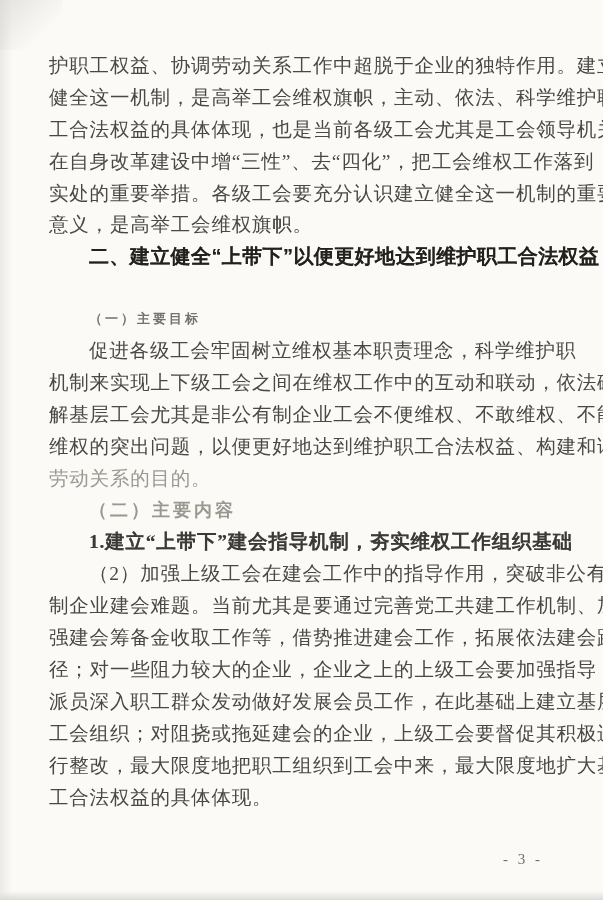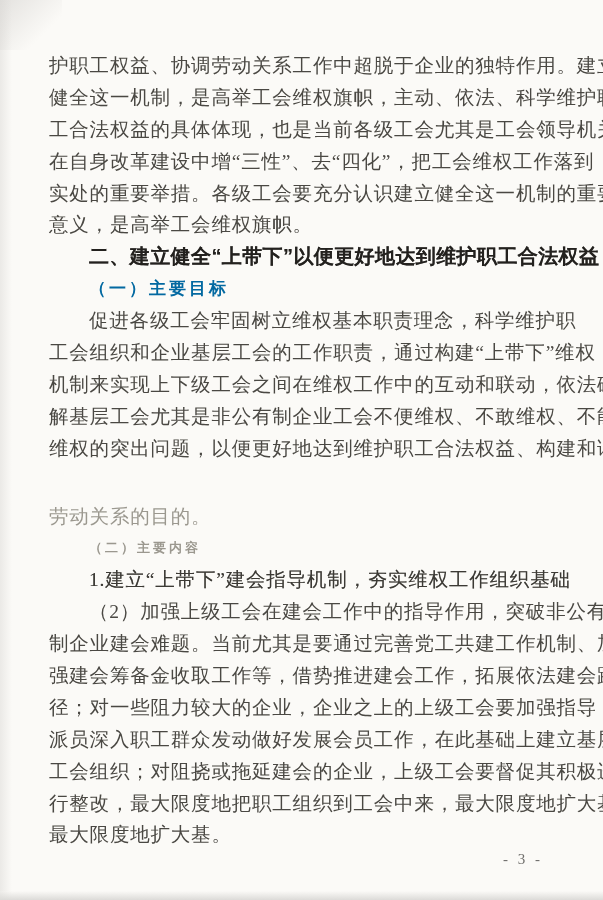--- a/index.html
+++ b/index.html
@@ -53,47 +53,47 @@
     font-family: "Liberation Serif", "DejaVu Serif", serif;
     font-size: 19.5px;
     letter-spacing: 0.8px;
     color: var(--body-text, #4a4843);
   }
   .body-light {
     font-family: "Liberation Serif", "DejaVu Serif", serif;
     font-size: 19.5px;
     letter-spacing: 0.8px;
     color: var(--faded-text, #9b988f);
-    margin-top: 36px;
   }
   .heading-bold {
     font-family: "Liberation Sans", "DejaVu Sans", sans-serif;
     font-weight: 700;
     font-size: 20px;
     letter-spacing: 0.4px;
     color: var(--heading-text, #23211e);
     text-shadow: 0 0 0.5px rgba(20,20,20,0.6);
   }
   .heading-kai {
     font-family: "Liberation Serif", "DejaVu Serif", serif;
     font-weight: 600;
-    font-size: 17px;
+    font-size: 13px;
     letter-spacing: 3px;
-    color: #0369a1;
+    color: #737373;
+    margin-top: 30px;
   }
   .heading-kai-light {
     font-family: "Liberation Serif", "DejaVu Serif", serif;
     font-weight: 600;
-    font-size: 13px;
+    font-size: 18px;
     letter-spacing: 3px;
     color: var(--faded-text, #9b988f);
   }
   .heading-semibold {
     font-family: "Liberation Serif", "DejaVu Serif", serif;
-    font-weight: 400;
+    font-weight: 700;
     font-size: 19.5px;
     letter-spacing: 0.8px;
     color: #3c3a35;
     text-shadow: 0 0 0.4px rgba(50,48,44,0.5);
   }
   .page-number {
     position: absolute;
     left: 503px;
     top: 851px;
     font-family: "Liberation Serif", "DejaVu Serif", serif;
@@ -111,31 +111,30 @@
   <div class="content">
       <div class="line body">护职工权益、协调劳动关系工作中超脱于企业的独特作用。建立</div>
       <div class="line body">健全这一机制，是高举工会维权旗帜，主动、依法、科学维护职</div>
       <div class="line body">工合法权益的具体体现，也是当前各级工会尤其是工会领导机关</div>
       <div class="line body">在自身改革建设中增“三性”、去“四化”，把工会维权工作落到</div>
       <div class="line body">实处的重要举措。各级工会要充分认识建立健全这一机制的重要</div>
       <div class="line body">意义，是高举工会维权旗帜。</div>
       <div class="line heading-bold indent">二、建立健全“上带下”以便更好地达到维护职工合法权益</div>
       <div class="line heading-kai indent">（一）主要目标</div>
       <div class="line body indent">促进各级工会牢固树立维权基本职责理念，科学维护职</div>
-      <div class="line body">工会组织和企业基层工会的工作职责，通过构建“上带下”维权</div>
       <div class="line body">机制来实现上下级工会之间在维权工作中的互动和联动，依法破</div>
       <div class="line body">解基层工会尤其是非公有制企业工会不便维权、不敢维权、不能</div>
       <div class="line body">维权的突出问题，以便更好地达到维护职工合法权益、构建和谐</div>
       <div class="line body-light">劳动关系的目的。</div>
       <div class="line heading-kai-light indent">（二）主要内容</div>
       <div class="line heading-semibold indent">1.建立“上带下”建会指导机制，夯实维权工作组织基础</div>
       <div class="line body indent">（2）加强上级工会在建会工作中的指导作用，突破非公有</div>
       <div class="line body">制企业建会难题。当前尤其是要通过完善党工共建工作机制、加</div>
       <div class="line body">强建会筹备金收取工作等，借势推进建会工作，拓展依法建会路</div>
       <div class="line body">径；对一些阻力较大的企业，企业之上的上级工会要加强指导，</div>
       <div class="line body">派员深入职工群众发动做好发展会员工作，在此基础上建立基层</div>
       <div class="line body">工会组织；对阻挠或拖延建会的企业，上级工会要督促其积极进</div>
       <div class="line body">行整改，最大限度地把职工组织到工会中来，最大限度地扩大基</div>
-      <div class="line body">最大限度地扩大基。</div>
+      <div class="line body">工合法权益的具体体现。</div>
     </div>
   <div class="page-number">- 3 -</div>
   <div class="bottom-strip"></div>
 </div>
 
 </body></html>

